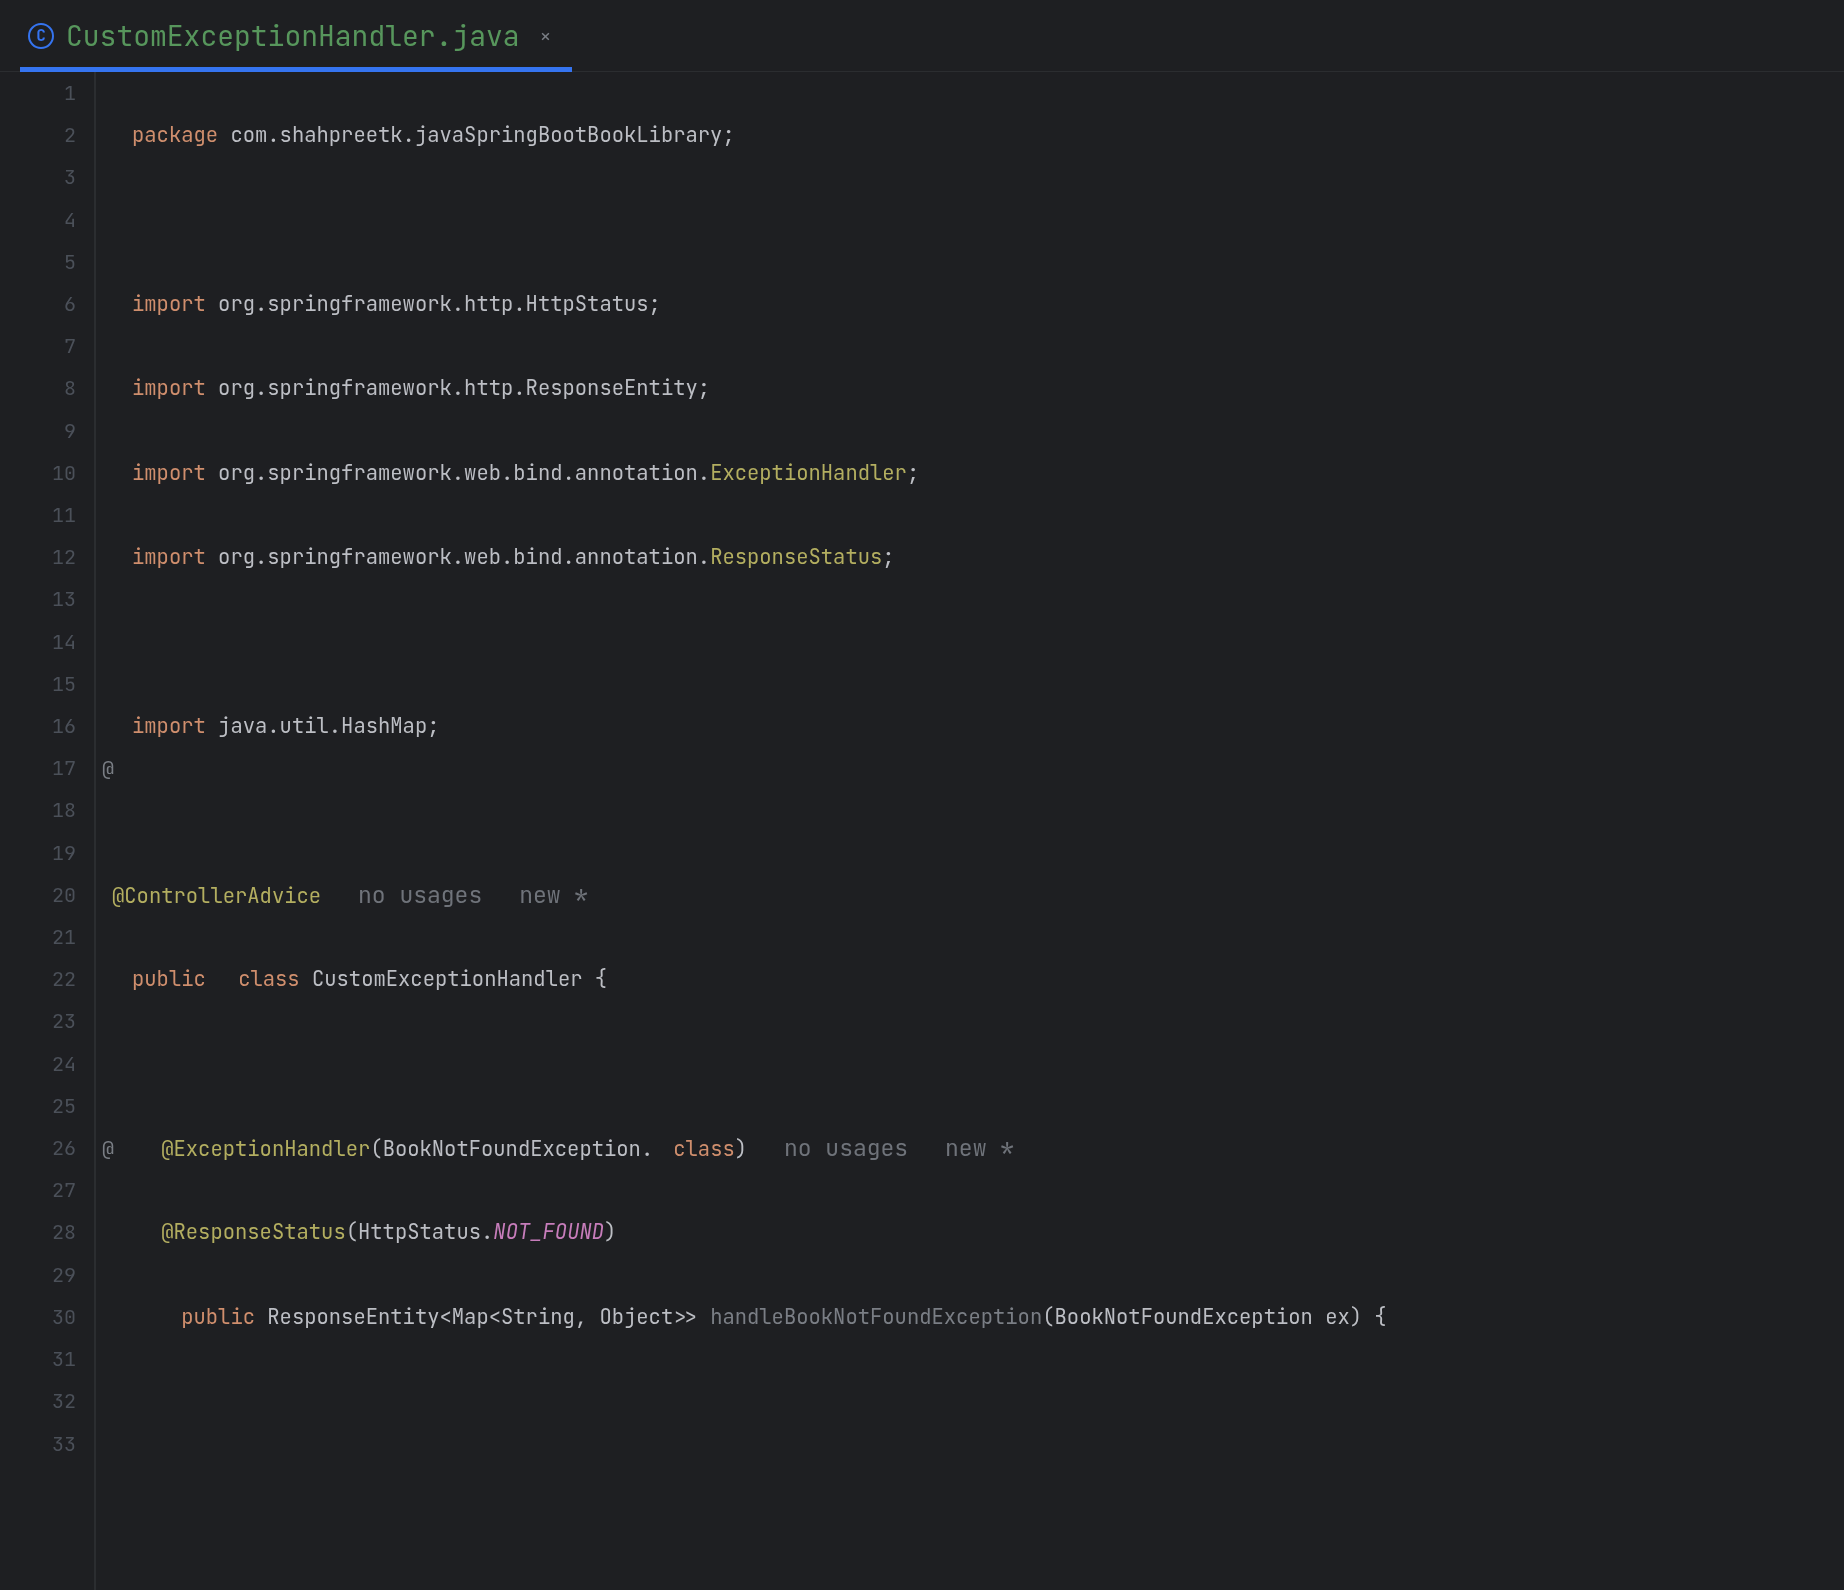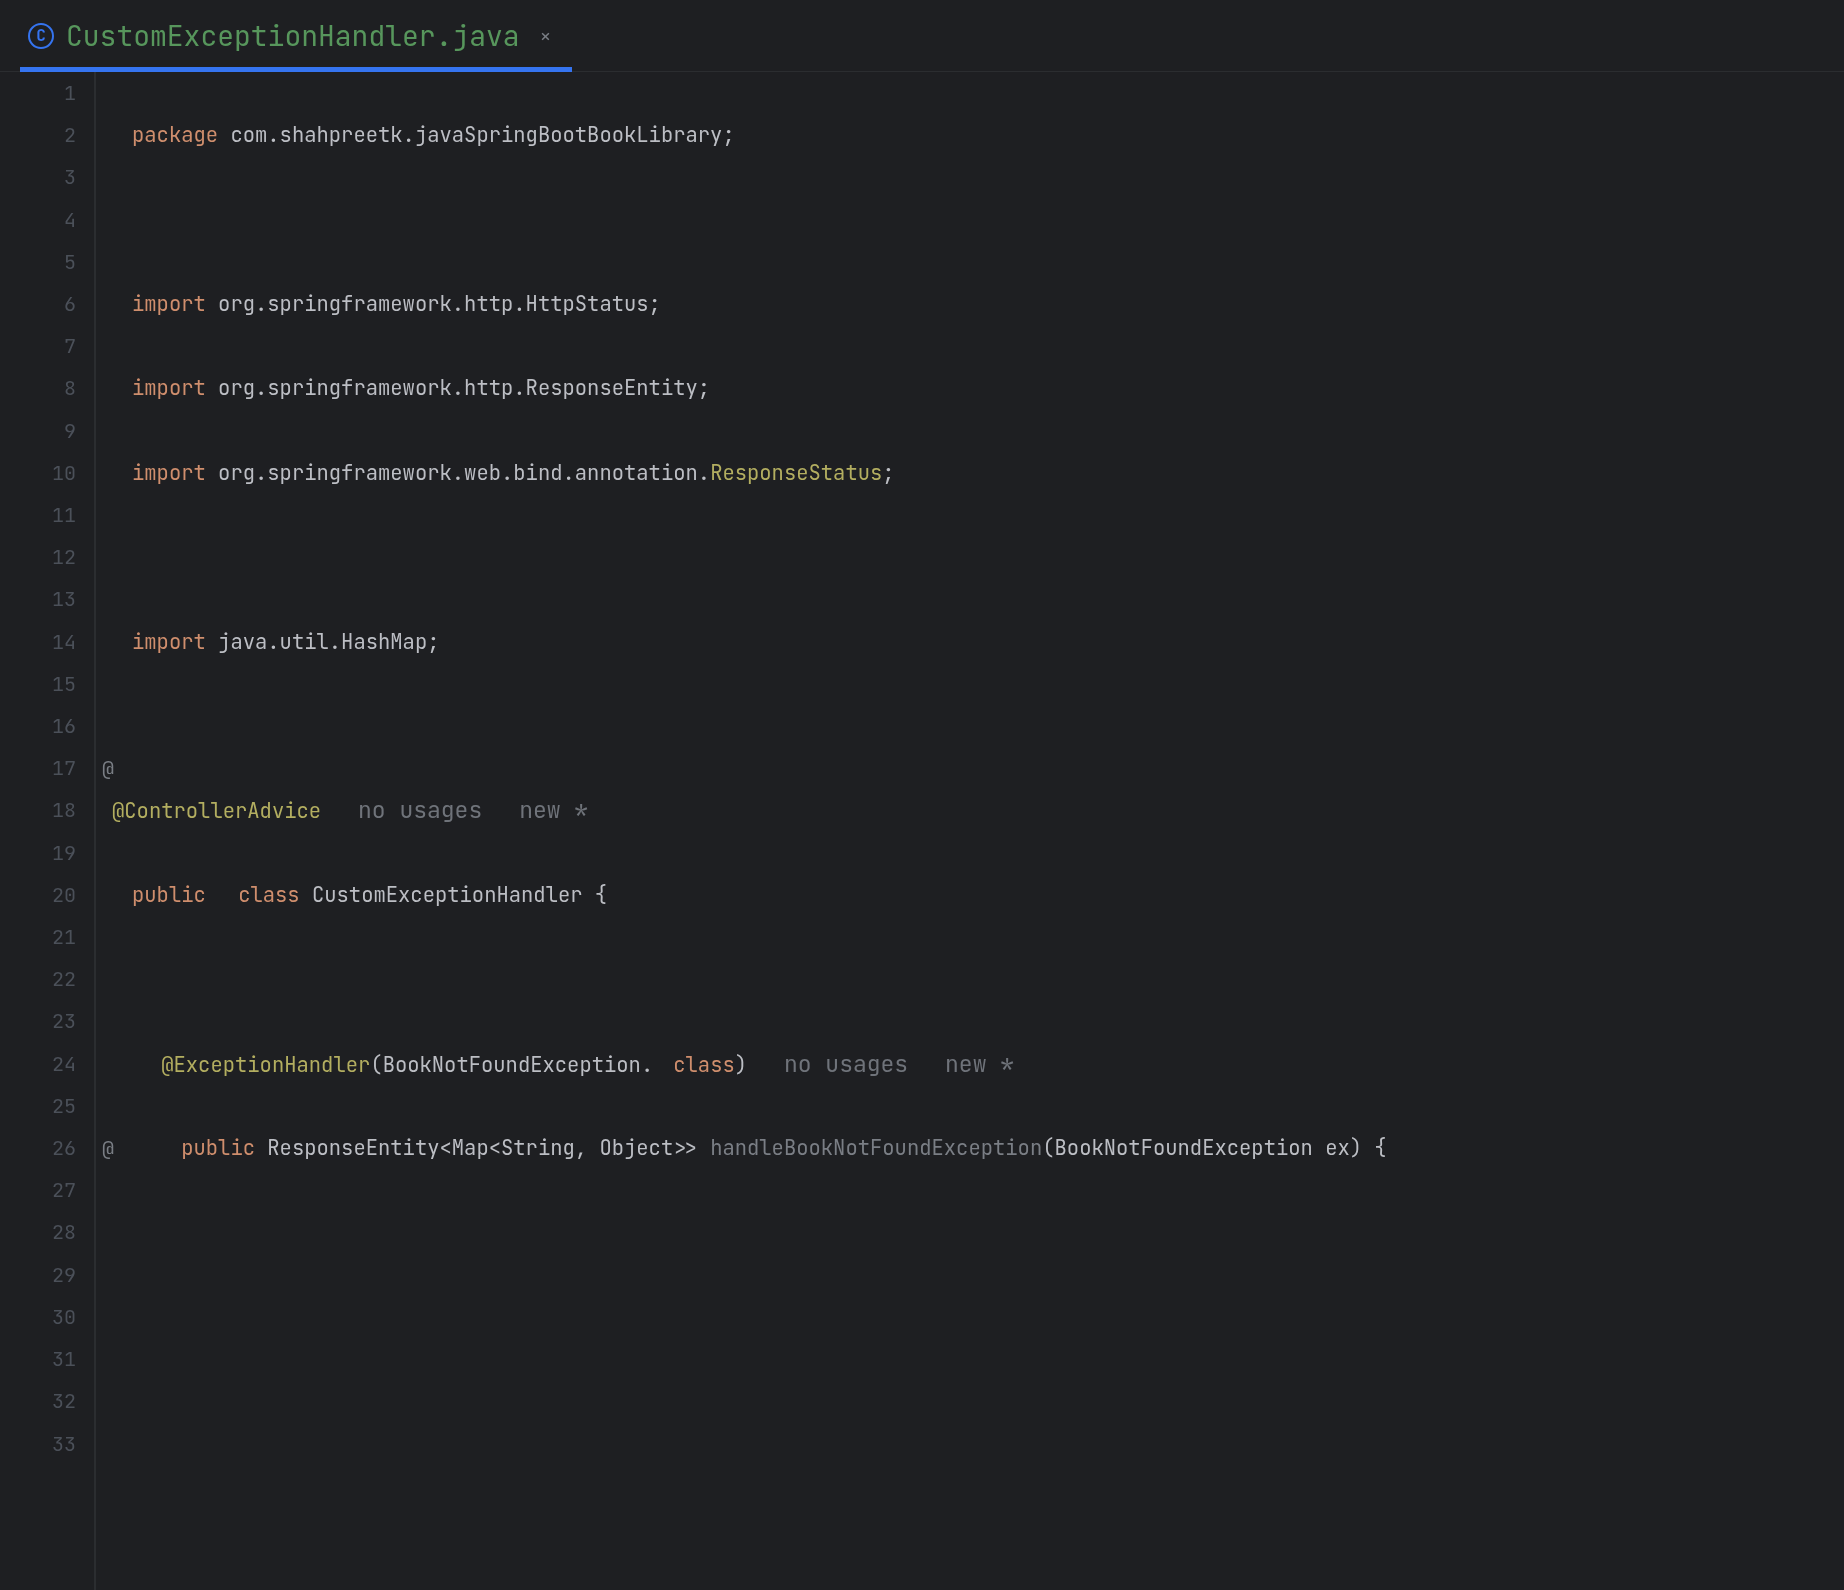--- a/index.html
+++ b/index.html
@@ -138,28 +138,30 @@
     <div>31</div>
     <div>32</div>
     <div>33</div>
   </div>
 
   <div class="code">
 <span class="code-line"><span class="kw">package</span><span> com.shahpreetk.javaSpringBootBookLibrary;</span></span>
 <span class="code-line"> </span>
 <span class="code-line"><span class="kw">import</span><span> org.springframework.http.HttpStatus;</span></span>
 <span class="code-line"><span class="kw">import</span><span> org.springframework.http.ResponseEntity;</span></span>
+<span class="code-line"><span class="kw">import</span><span> org.springframework.web.bind.annotation.</span><span class="impclass">ExceptionHandler</span><span>;</span></span>
 <span class="code-line"><span class="kw">import</span><span> org.springframework.web.bind.annotation.</span><span class="impclass">ResponseStatus</span><span>;</span></span>
 <span class="code-line"> </span>
 <span class="code-line"><span class="kw">import</span><span> java.util.HashMap;</span></span>
 <span class="code-line"> </span>
 <span class="code-line"><span class="ann">@ControllerAdvice</span>   <span class="hint">no usages</span>   <span class="hint">new *</span></span>
 <span class="code-line"><span class="kw">public</span> <span class="kw">class</span> <span style="color:#bcbec4">CustomExceptionHandler</span><span> {</span></span>
 <span class="code-line"> </span>
 <span class="code-line">    <span class="ann">@ExceptionHandler</span><span>(</span><span>BookNotFoundException.</span><span class="kw">class</span><span>)</span>   <span class="hint">no usages</span>   <span class="hint">new *</span></span>
+<span class="code-line">    <span class="ann">@ResponseStatus</span><span>(</span><span>HttpStatus.</span><span class="const">NOT_FOUND</span><span>)</span></span>
 <span class="code-line" style="position:relative">    <span class="kw">public</span><span> ResponseEntity&lt;Map&lt;String, Object&gt;&gt; </span><span class="fndef">handleBookNotFoundException</span><span>(BookNotFoundException ex) {</span></span>
 
 
 
 
 
 
 
 
 

